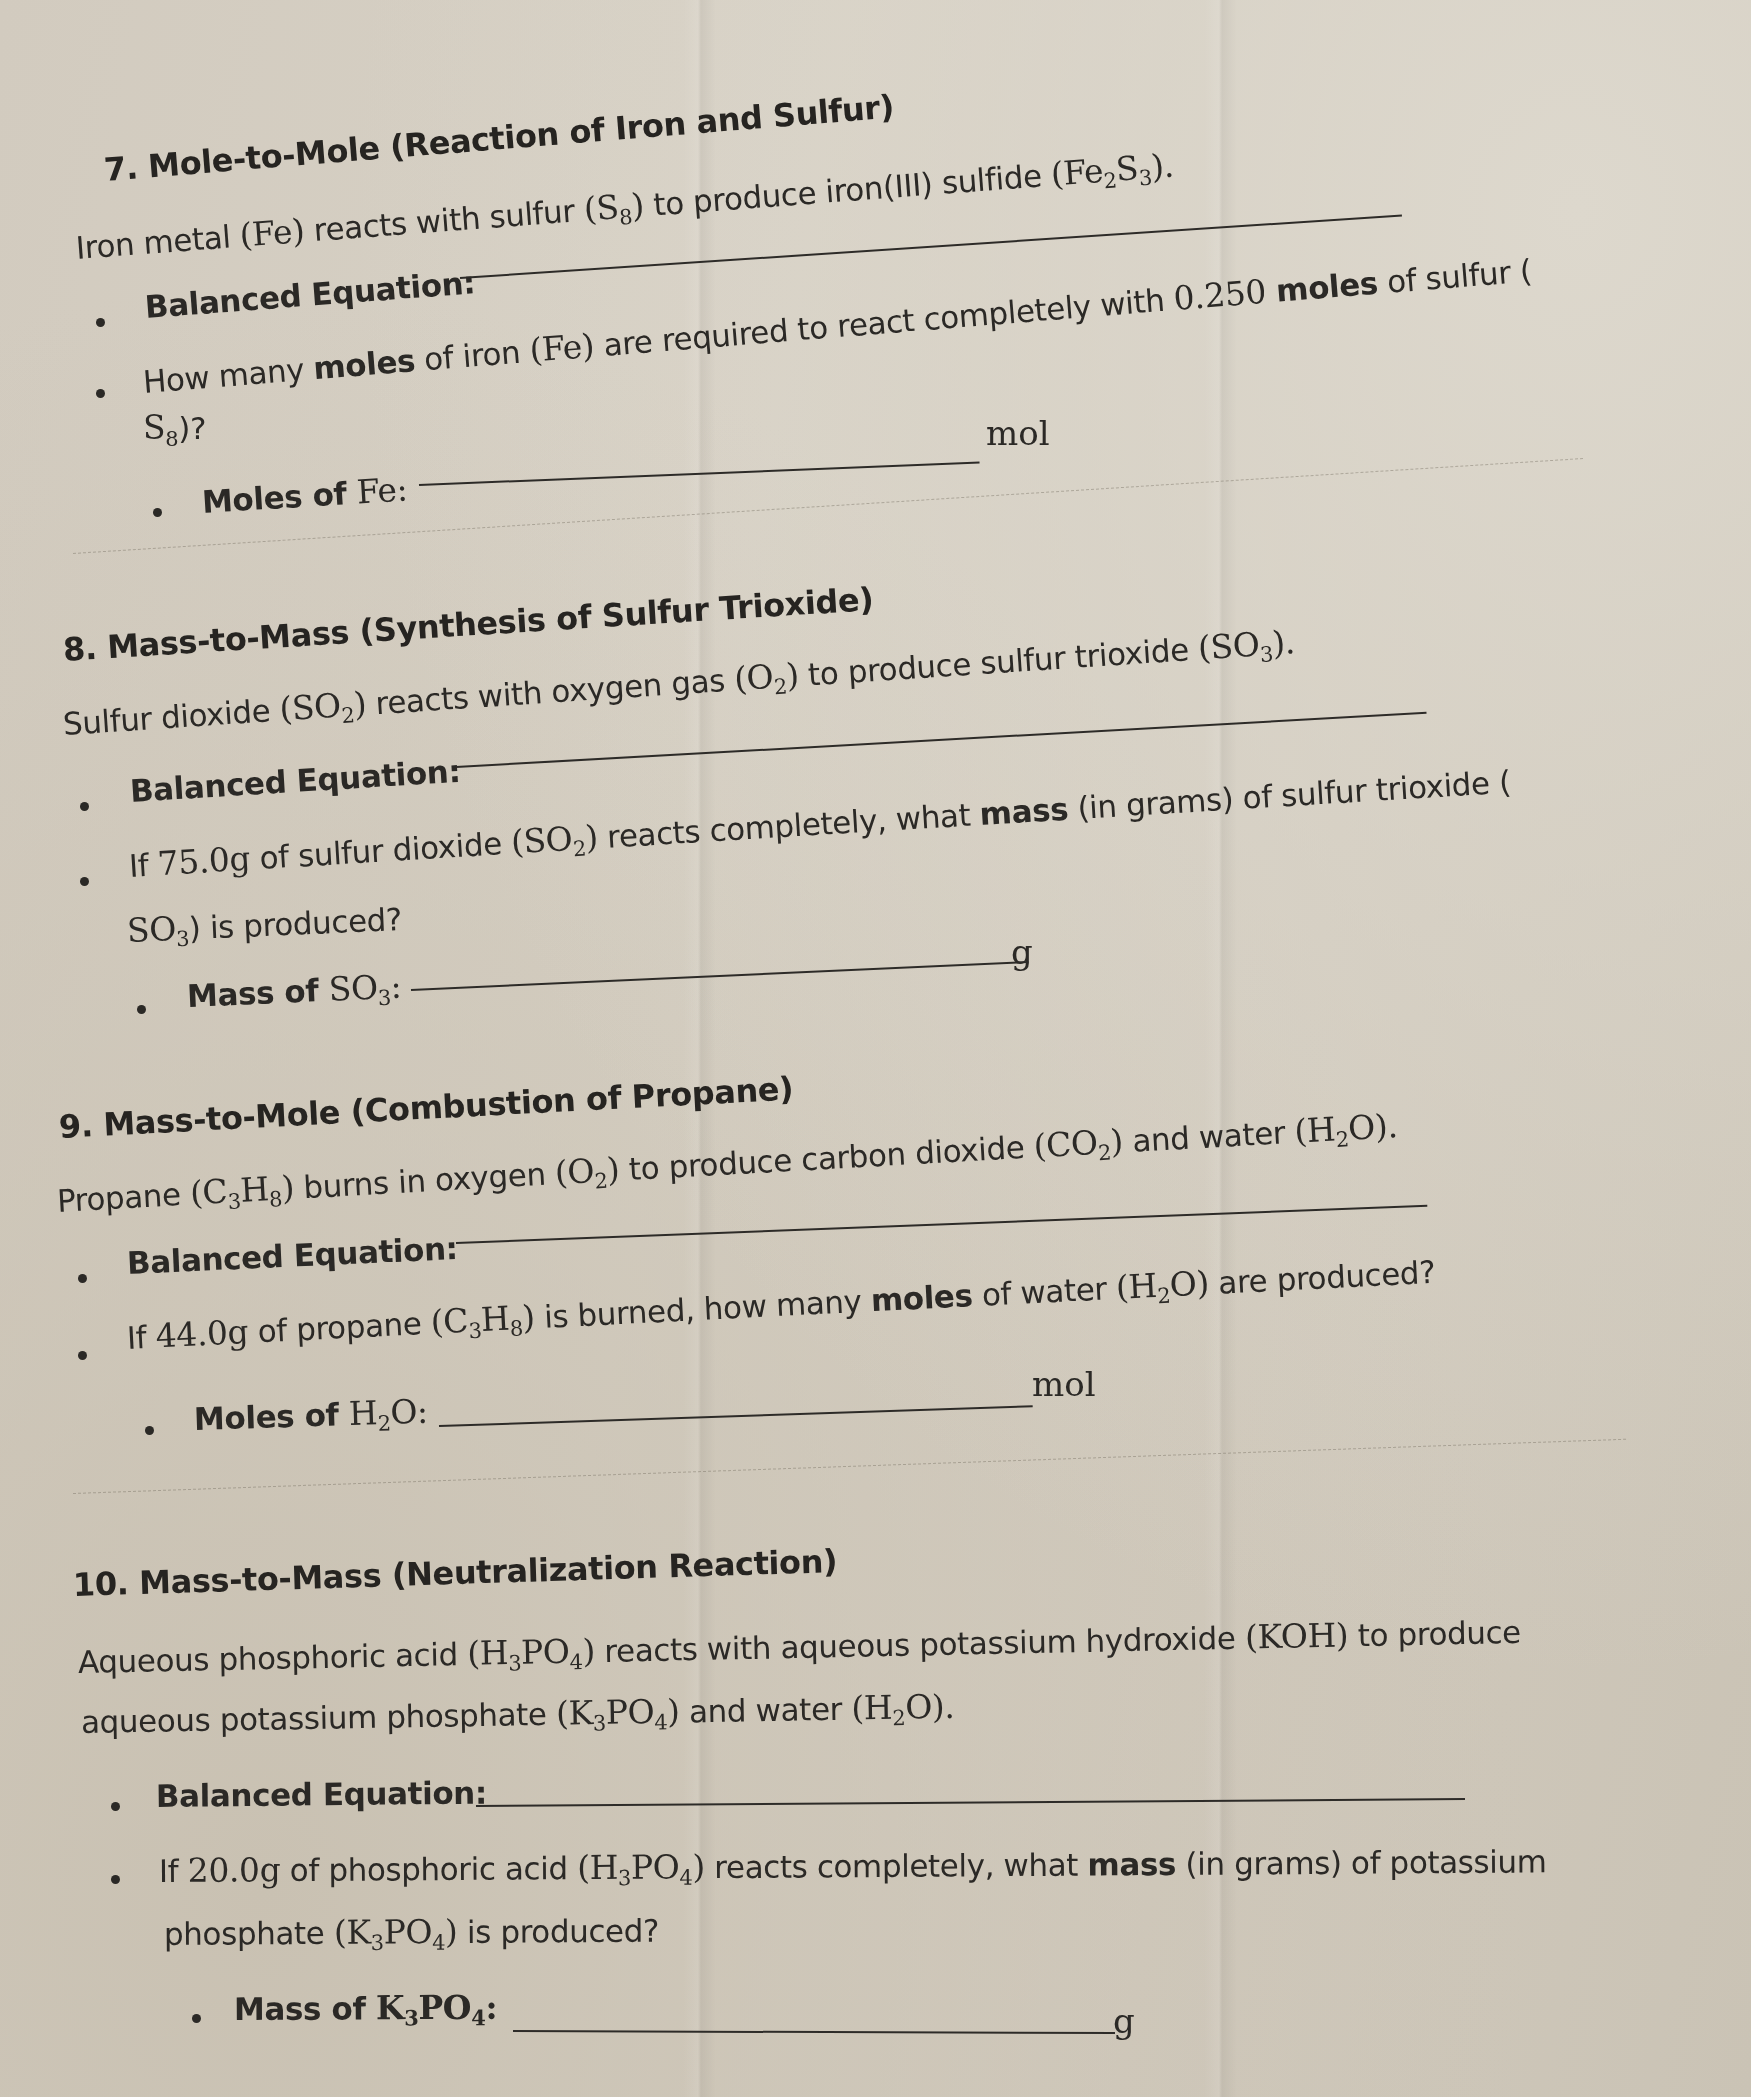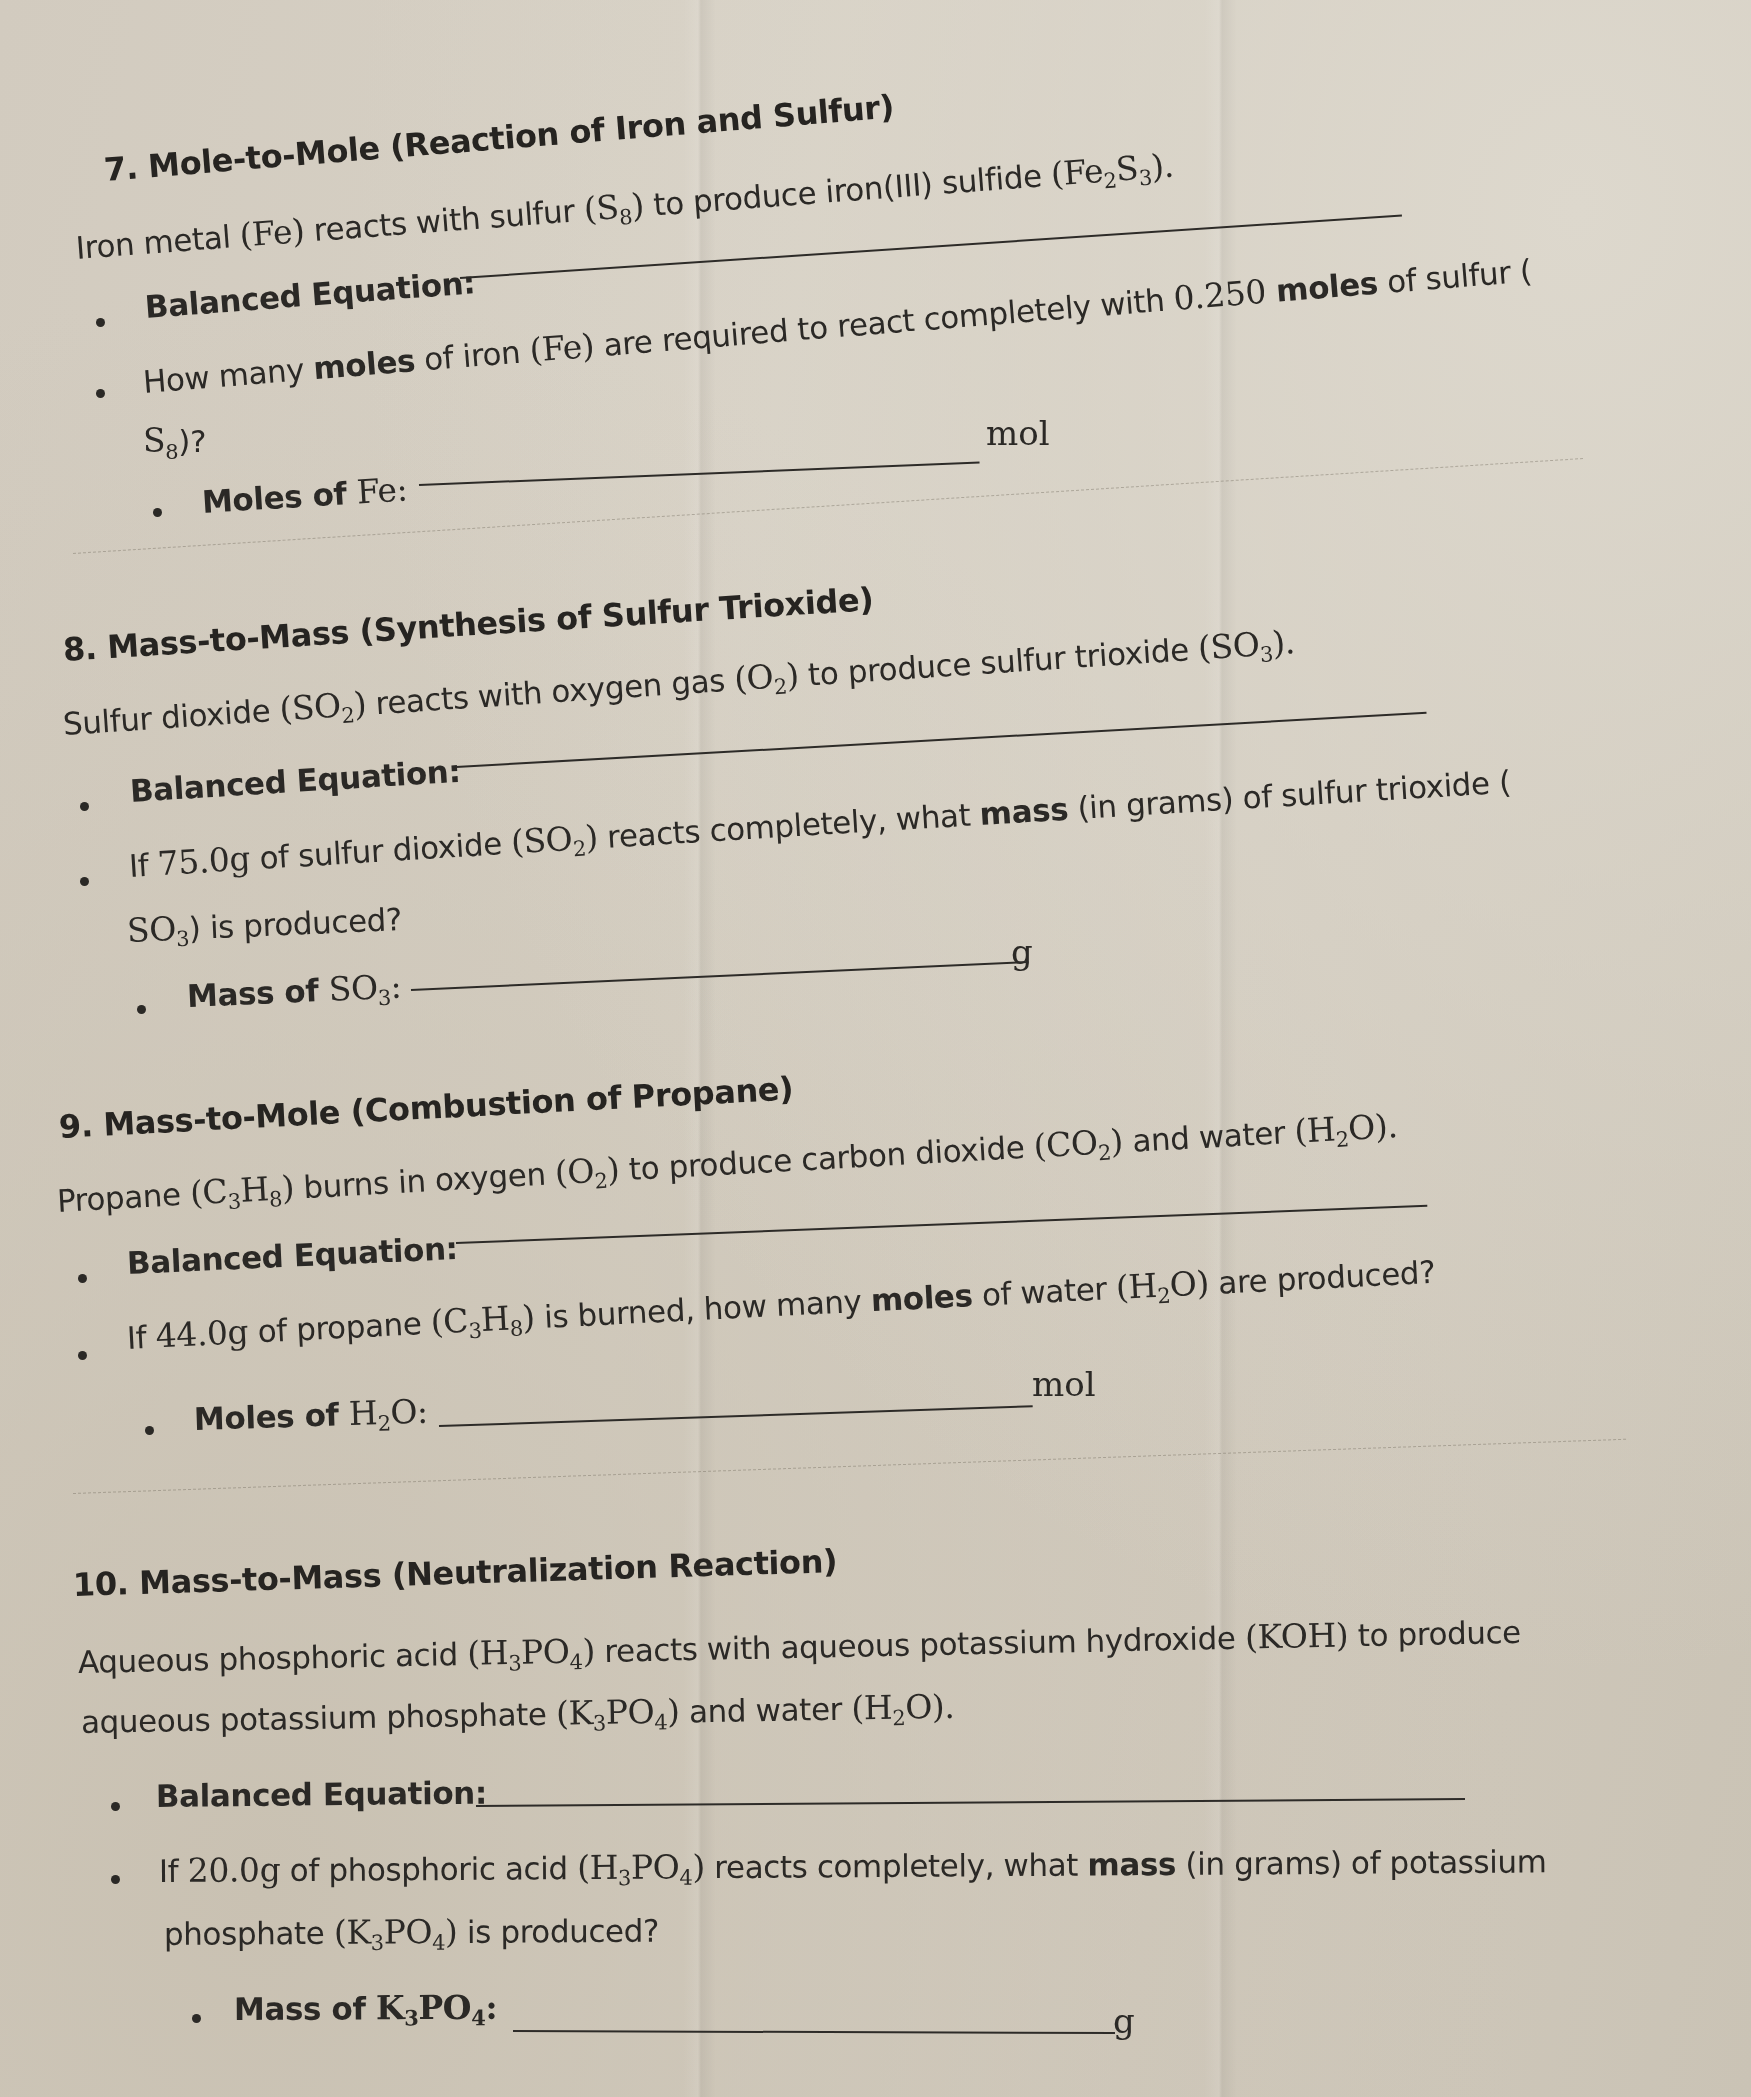--- a/index.html
+++ b/index.html
@@ -100,21 +100,21 @@
     </div>
 
     <div class="bullet" style="left:96px; top:318px;"></div>
     <div class="line bold" style="left:145px; top:289px; transform:rotate(-4.3deg);">Balanced Equation:</div>
     <div class="blank" style="left:460px; top:277px; width:944px; transform:rotate(-3.8deg);"></div>
 
     <div class="bullet" style="left:96px; top:389px;"></div>
     <div class="line" style="left:143px; top:362px; transform:rotate(-4.6deg);">
       <span>How many </span><span class="bold">moles</span><span> of iron </span><span class="math">(Fe)</span><span> are required to react completely with </span><span class="math">0.250</span><span class="bold"> moles</span><span> of sulfur (</span>
     </div>
-    <div class="line math" style="left:143px; top:421px;">
+    <div class="line math" style="left:143px; top:408px;">
       <span>S</span><sub>8</sub><span style="font-family:'DejaVu Sans',sans-serif;font-size:31px">)?</span>
     </div>
 
     <div class="bullet" style="left:153px; top:508px;"></div>
     <div class="line bold" style="left:202px; top:482px; transform:rotate(-3.5deg);">
       <span>Moles of </span><span class="math" style="font-weight:normal">Fe:</span>
     </div>
     <div class="blank" style="left:419px; top:484px; width:561px; transform:rotate(-2.3deg);"></div>
     <div class="unit" style="left:986px; top:413px;">mol</div>
     <div class="ruled" style="left:73px; top:553px; width:1513px; transform:rotate(-3.6deg);"></div>

